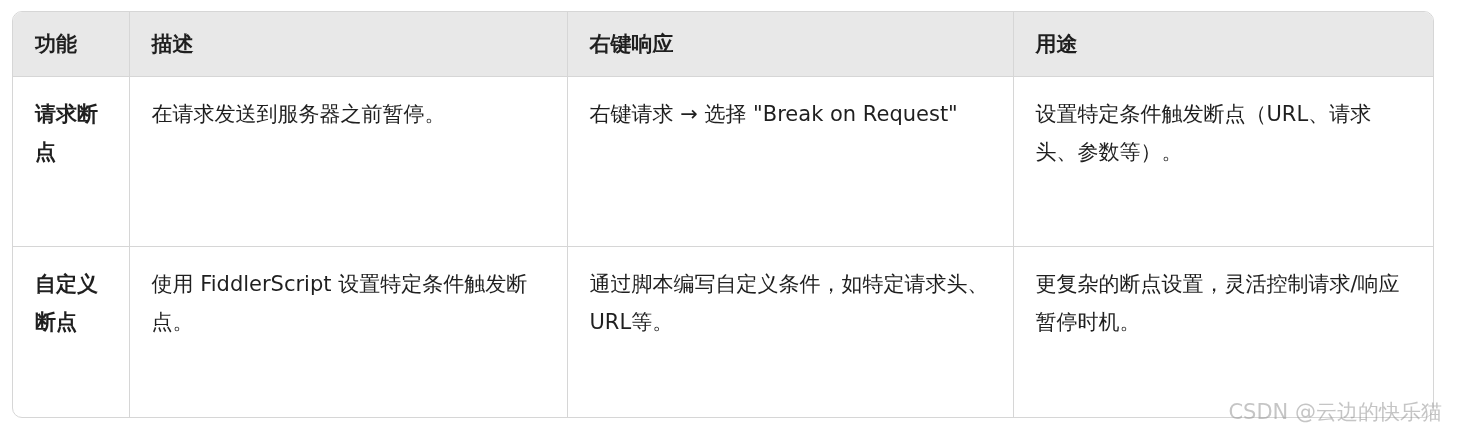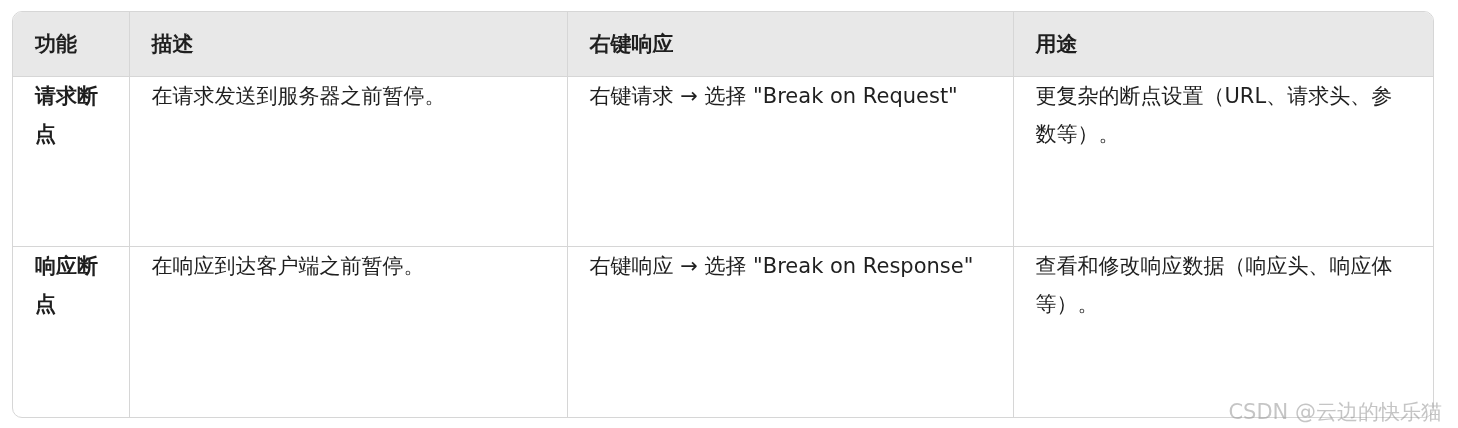--- a/index.html
+++ b/index.html
@@ -4,21 +4,21 @@
 <style>
   html,body{margin:0;padding:0;background:#ffffff;}
   body{width:1458px;height:428px;position:relative;overflow:hidden;font-family:"DejaVu Sans","Liberation Sans",sans-serif;color:#1f1f1f;}
   .table-wrap{position:absolute;left:12px;top:11px;width:1422px;height:407px;border:1.5px solid #d6d6d6;border-radius:10px;overflow:hidden;box-sizing:border-box;}
   table{border-collapse:collapse;width:100%;height:100%;table-layout:fixed;}
   th,td{border-right:1.5px solid #d6d6d6;border-bottom:1.5px solid #d6d6d6;text-align:left;vertical-align:top;padding:0 22px;font-size:21px;line-height:38px;}
   th:last-child,td:last-child{border-right:none;}
   tr:last-child td{border-bottom:none;}
   thead th{background:#e8e8e8;font-weight:bold;height:64px;vertical-align:middle;padding-top:0;}
   tbody tr{height:114px;}
-  tbody td{}
+  tbody td{padding-top:18px;}
   td.feat{font-weight:bold;}
   .watermark{position:absolute;right:16px;bottom:2px;font-size:21px;color:rgba(150,150,150,0.55);font-family:"DejaVu Sans",sans-serif;}
 </style>
 </head>
 <body>
 
 <div class="table-wrap">
   <table>
     <colgroup>
       <col style="width:116px">
@@ -32,25 +32,25 @@
         <th>描述</th>
         <th>右键响应</th>
         <th>用途</th>
       </tr>
     </thead>
     <tbody>
       <tr>
         <td class="feat">请求断点</td>
         <td>在请求发送到服务器之前暂停。</td>
         <td>右键请求 → 选择 "Break on Request"</td>
-        <td>更复杂的断点设置（URL、请求头、参数等）。</td>
+        <td>设置特定条件触发断点（URL、请求头、参数等）。</td>
       </tr>
       <tr>
-        <td class="feat">响应断点</td>
-        <td>在响应到达客户端之前暂停。</td>
-        <td>右键响应 → 选择 "Break on Response"</td>
-        <td>查看和修改响应数据（响应头、响应体等）。</td>
+        <td class="feat">自定义断点</td>
+        <td>使用 FiddlerScript 设置特定条件触发断点。</td>
+        <td>通过脚本编写自定义条件，如特定请求头、URL等。</td>
+        <td>更复杂的断点设置，灵活控制请求/响应暂停时机。</td>
       </tr>
     </tbody>
   </table>
 </div>
 
 <div class="watermark">CSDN @云边的快乐猫</div>
 
 </body></html>

